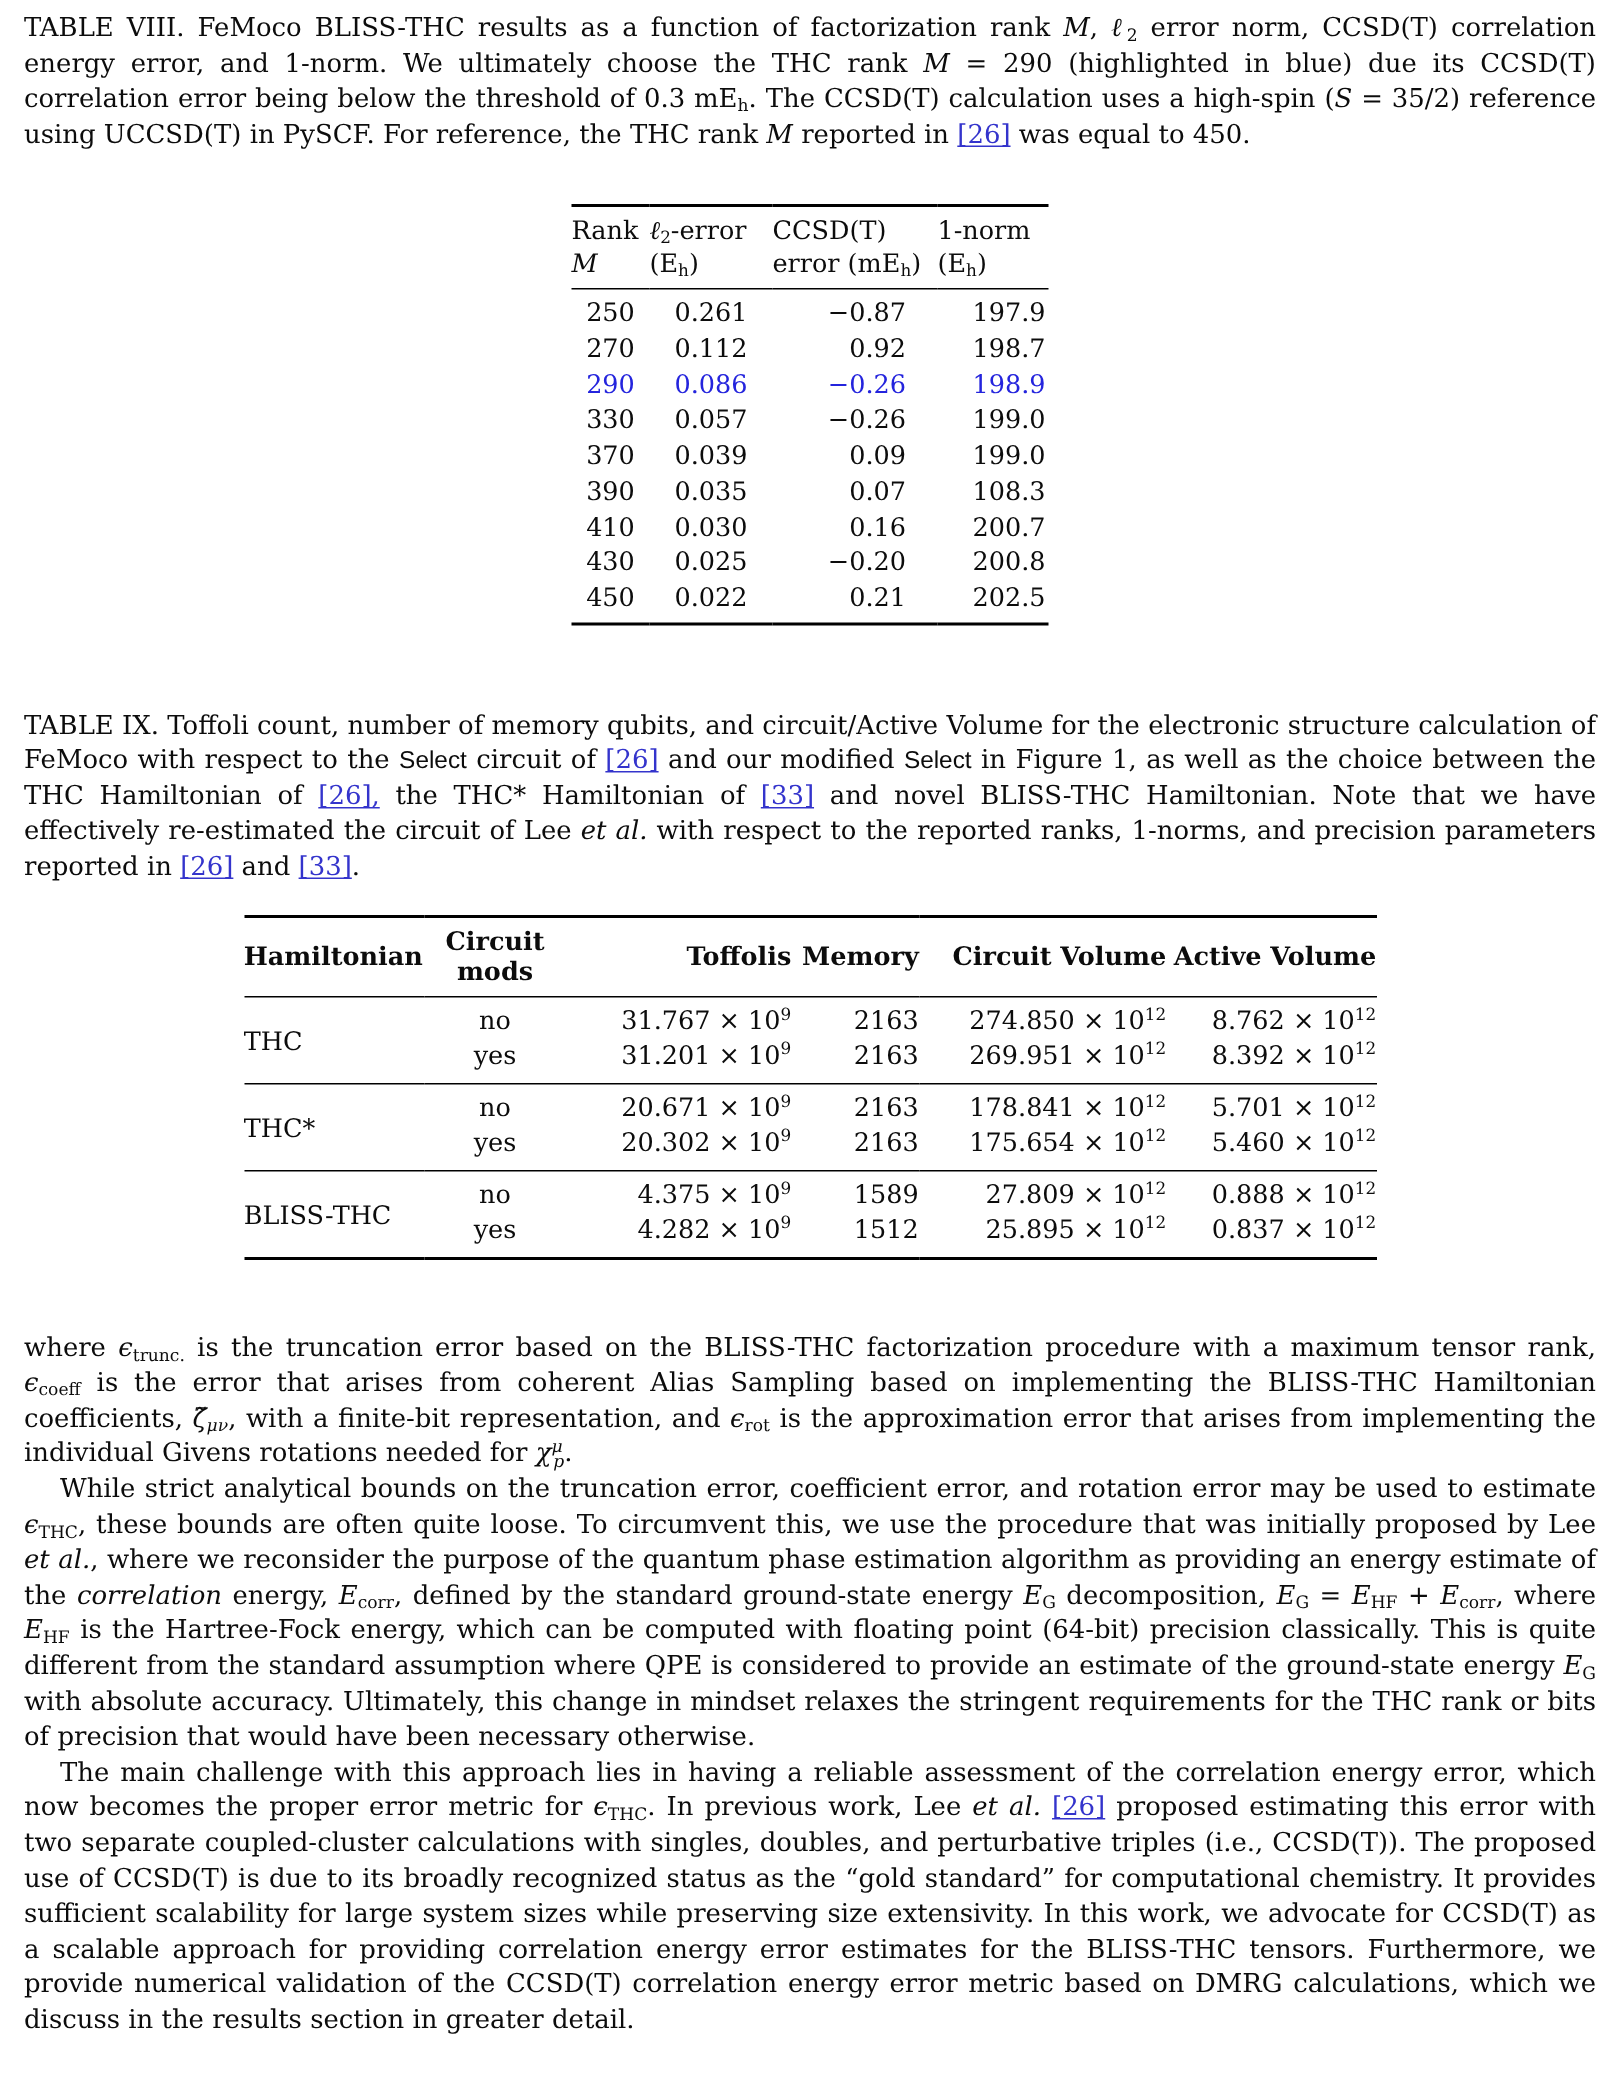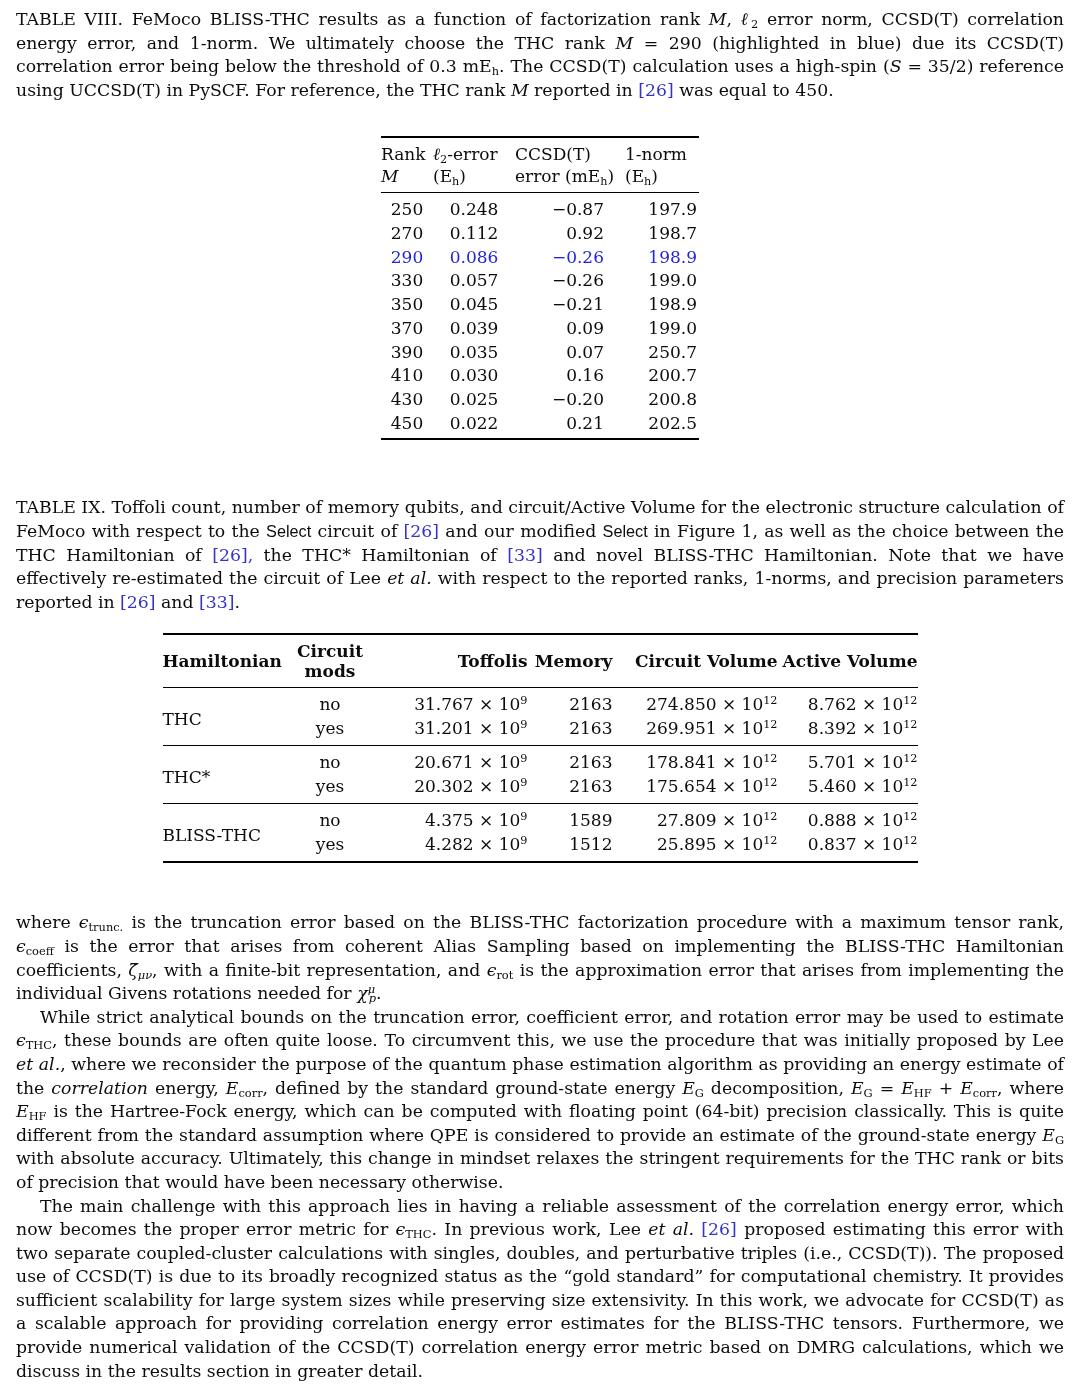--- a/index.html
+++ b/index.html
@@ -20,21 +20,21 @@
     line-height:23.6px;
     text-align:justify;
   }
   .body-text{margin-top:48px;}
   .body-text p.indent{text-indent:24px;}
 
   sub,sup{font-size:66%;line-height:0;}
   sub{vertical-align:-0.28em;}
   sup{vertical-align:0.55em;}
   sub.tt{margin-left:-0.55em;}
-  .ref{color:var(--link);text-decoration-thickness:1px;text-underline-offset:2px;}
+  .ref{color:var(--link);text-decoration:underline;text-decoration-thickness:1px;text-underline-offset:2px;}
   .sf{font-family:"Liberation Sans", sans-serif;font-size:0.94em;}
 
   
   .t8wrap{display:flex;justify-content:center;margin-top:34px;}
   table{border-collapse:collapse;}
   .t8{
     font-size:17px;
     border-top:2px solid var(--rule);
     border-bottom:2px solid var(--rule);
   }
@@ -108,21 +108,21 @@
           </th>
           <th class="c3">
             <div>1-norm</div>
             <div>(E<sub>h</sub>)</div>
           </th>
         </tr>
       </thead>
       <tbody>
         <tr>
           <td class="c0">250</td>
-          <td class="c1">0.248</td>
+          <td class="c1">0.261</td>
           <td class="c2">−0.87</td>
           <td class="c3">197.9</td>
         </tr>
         <tr>
           <td class="c0">270</td>
           <td class="c1">0.112</td>
           <td class="c2">0.92</td>
           <td class="c3">198.7</td>
         </tr>
         <tr class="hl">
@@ -131,36 +131,30 @@
           <td class="c2">−0.26</td>
           <td class="c3">198.9</td>
         </tr>
         <tr>
           <td class="c0">330</td>
           <td class="c1">0.057</td>
           <td class="c2">−0.26</td>
           <td class="c3">199.0</td>
         </tr>
         <tr>
-          <td class="c0">350</td>
-          <td class="c1">0.045</td>
-          <td class="c2">−0.21</td>
-          <td class="c3">198.9</td>
-        </tr>
-        <tr>
           <td class="c0">370</td>
           <td class="c1">0.039</td>
           <td class="c2">0.09</td>
           <td class="c3">199.0</td>
         </tr>
         <tr>
           <td class="c0">390</td>
           <td class="c1">0.035</td>
           <td class="c2">0.07</td>
-          <td class="c3">250.7</td>
+          <td class="c3">108.3</td>
         </tr>
         <tr>
           <td class="c0">410</td>
           <td class="c1">0.030</td>
           <td class="c2">0.16</td>
           <td class="c3">200.7</td>
         </tr>
         <tr>
           <td class="c0">430</td>
           <td class="c1">0.025</td>

